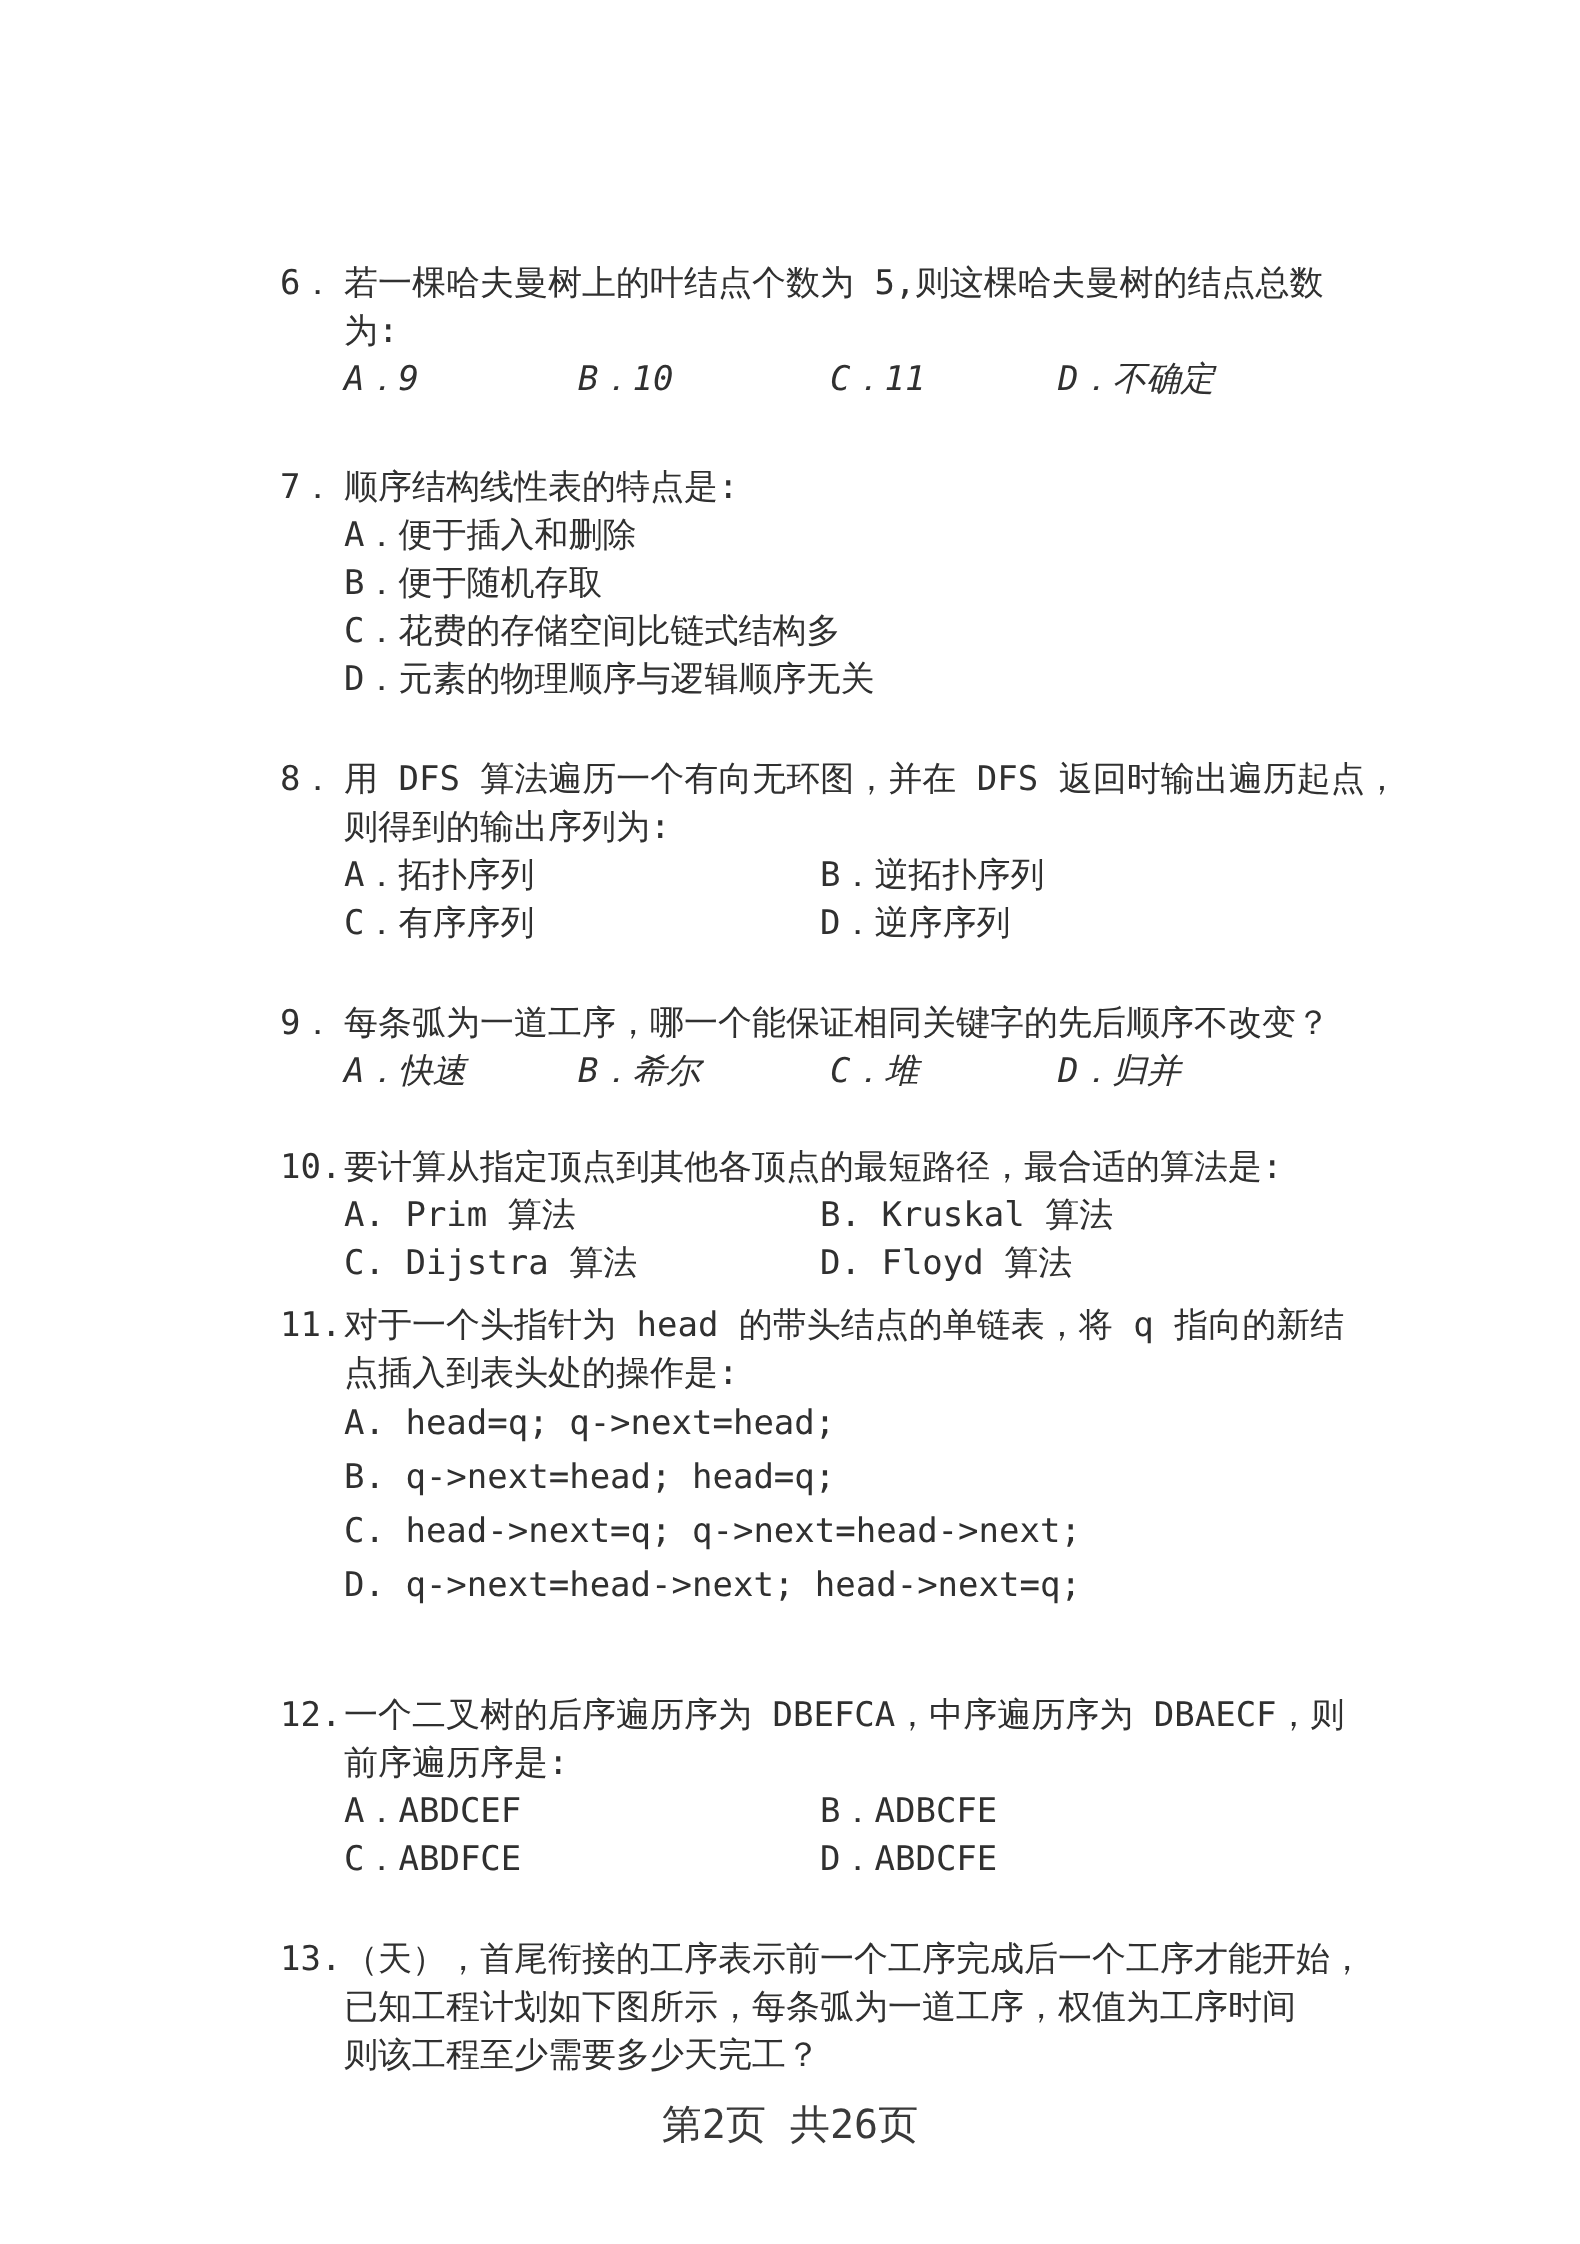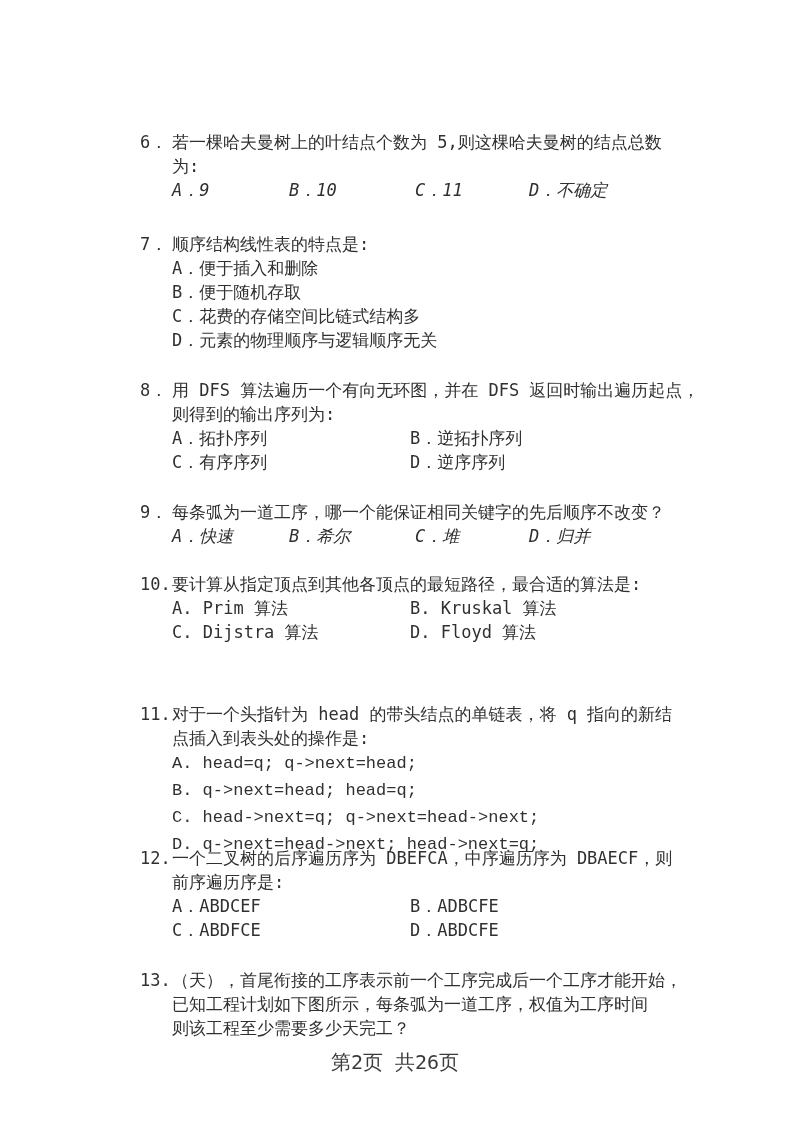--- a/index.html
+++ b/index.html
@@ -41,21 +41,21 @@
     line-height: 24px;
     white-space: nowrap;
     font-style: italic;
   }
   .opts-row2 {
     display: grid;
     grid-template-columns: 238px auto;
     line-height: 24px;
     white-space: nowrap;
   }
-  .q11 .opt-line { line-height: 27px; font-family: Liberation Mono, monospace; }
+  .q11 .opt-line { line-height: 27px; }
   .footer {
     position: absolute;
     left: 0;
     right: 0;
     top: 1052px;
     text-align: center;
     font-size: 20px;
     line-height: 20px;
     color: #3a3a3a;
   }
@@ -117,21 +117,21 @@
     <div class="opts-row2">
       <span>A. Prim 算法</span>
       <span>B. Kruskal 算法</span>
     </div>
     <div class="opts-row2">
       <span>C. Dijstra 算法</span>
       <span>D. Floyd 算法</span>
     </div>
   </div>
 
-  <div class="q q11" style="top:702px">
+  <div class="q q11" style="top:651px">
     <span class="num">11.</span>
     <div class="line">对于一个头指针为 head 的带头结点的单链表，将 q 指向的新结</div>
     <div class="line">点插入到表头处的操作是:</div>
     <div class="opt-line">A. head=q; q-&gt;next=head;</div>
     <div class="opt-line">B. q-&gt;next=head; head=q;</div>
     <div class="opt-line">C. head-&gt;next=q; q-&gt;next=head-&gt;next;</div>
     <div class="opt-line">D. q-&gt;next=head-&gt;next; head-&gt;next=q;</div>
   </div>
 
   <div class="q" style="top:846px">

